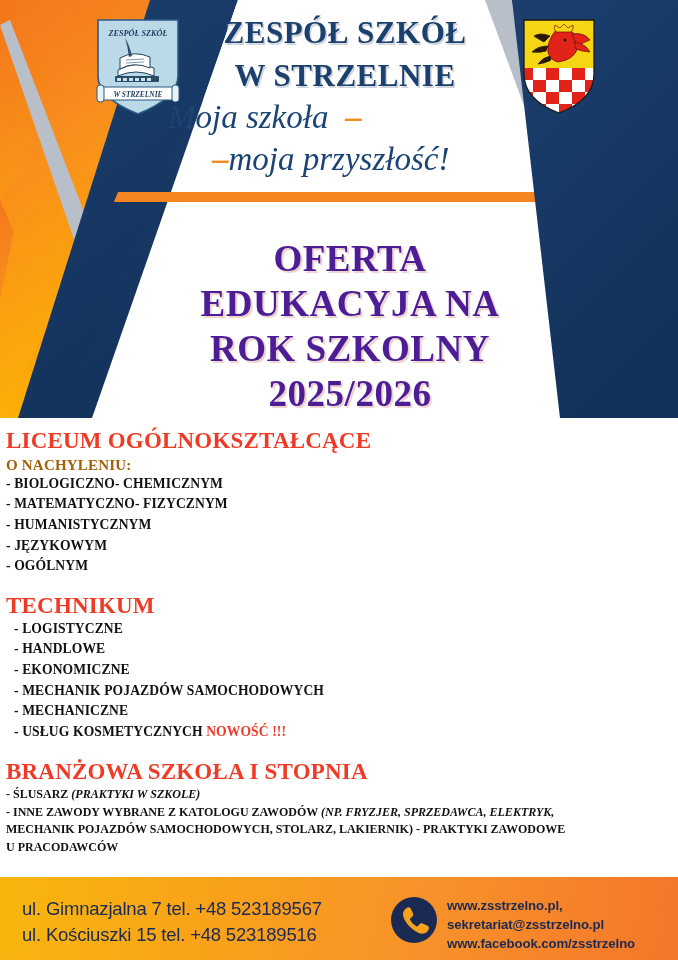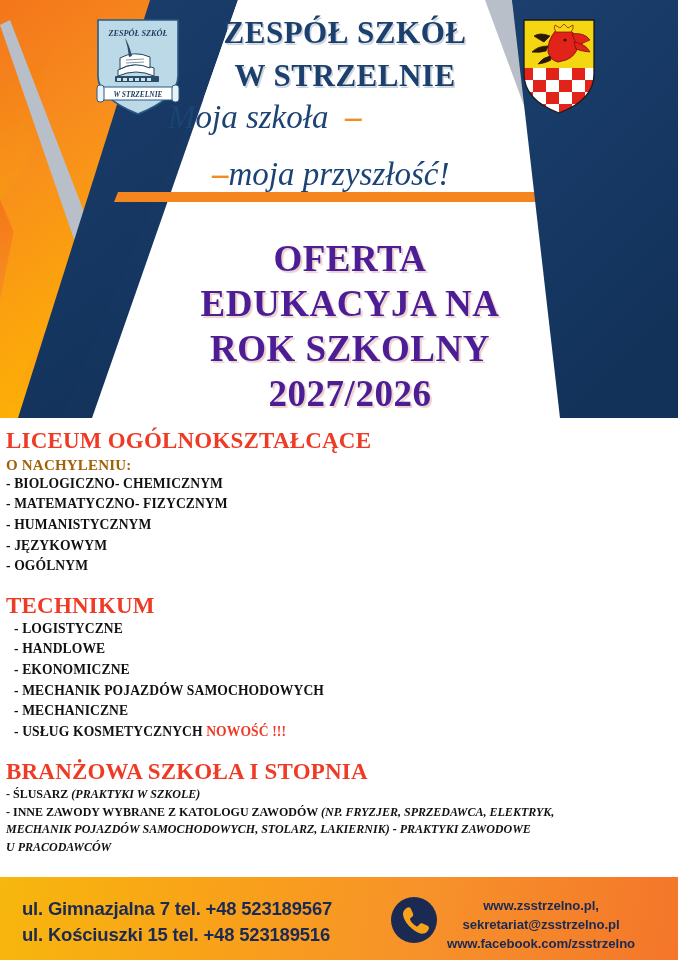--- a/index.html
+++ b/index.html
@@ -33,21 +33,21 @@
     letter-spacing:0.5px; line-height:1.38;
     text-shadow:1.5px 1.5px 0 rgba(200,205,215,0.85);
   }
 
   .motto {
     position:absolute; left:150px; top:96px; width:400px;
     z-index:3; color:#1b4474;
     font-style:italic; font-size:33px; line-height:1.28;
   }
   .motto .m1 { display:block; padding-left:18px; }
-  .motto .m2 { display:block; padding-left:62px;margin-top:15px; }
+  .motto .m2 { display:block; padding-left:62px; }
   .dash { color:#f28b20; font-style:normal; font-weight:bold; }
 
   
   .main-title {
     position:absolute; left:150px; top:236px; width:400px;
     text-align:center; z-index:3;
     color:#4c1d95; font-weight:bold; font-size:37px;
     line-height:1.22; letter-spacing:0.5px;
     text-shadow:2px 2px 1px rgba(210,150,140,0.45);
   }
@@ -70,43 +70,43 @@
   }
   ul.indent li { padding-left:8px; }
   .new-badge { color:#ef3b26; font-weight:bold; }
 
   .branza-lines { margin-top:2px; }
   .branza-lines p {
     font-size:12px; color:#111; line-height:1.45;
     font-weight:bold;
   }
   .branza-lines p .it { font-style:italic; font-weight:bold; }
-  .branza-lines p.cont { font-weight:bold; font-style:italic; }
+  .branza-lines p.cont { font-weight:bold; }
 
   
   .footer {
     position:absolute; left:0; top:877px; width:678px; height:83px;
     background:linear-gradient(100deg,#f7b70d 0%,#f9a318 30%,#f7922a 62%,#f4762a 100%);
     z-index:5;
     font-family:"Liberation Sans", sans-serif;
   }
   .footer-inner { position:relative; width:100%; height:100%; }
   .addr {
     position:absolute; left:22px; top:19px;
-    color:#1b2a52; font-weight:bold; font-size:18.5px;
+    color:#1b2a52; font-weight:normal; font-size:18.5px;
     line-height:1.42; letter-spacing:-0.2px;
   }
   .phone-icon {
     position:absolute; left:390px; top:19px;
     width:48px; height:48px;
   }
   .links {
     position:absolute; left:447px; top:19px;
     color:#1b2a52; font-weight:bold; font-size:13.2px;
-    line-height:1.45; letter-spacing:-0.1px;text-align:center;
+    line-height:1.45; letter-spacing:-0.1px;
   }
 </style>
 </head>
 <body>
 
 <svg id="deco" viewBox="0 0 678 960" preserveAspectRatio="none">
   <defs>
     <linearGradient id="orangeGrad" x1="0" y1="0" x2="0.25" y2="1">
       <stop offset="0%" stop-color="#f4761a"></stop>
       <stop offset="35%" stop-color="#f78b1e"></stop>
@@ -216,21 +216,21 @@
 
 <div class="motto">
   <span class="m1"><span>Moja szkoła</span>&nbsp; <span class="dash">–</span></span>
   <span class="m2"><span class="dash">–</span><span>moja przyszłość!</span></span>
 </div>
 
 <div class="main-title">
   <div>OFERTA</div>
   <div>EDUKACYJA NA</div>
   <div>ROK SZKOLNY</div>
-  <div>2027/2026</div>
+  <div>2025/2026</div>
 </div>
 
 <div class="content">
 
   <section>
     <h2 class="sec">LICEUM OGÓLNOKSZTAŁCĄCE</h2>
     <div class="sub">O NACHYLENIU:</div>
     <ul class="items">
       <li>- BIOLOGICZNO- CHEMICZNYM</li>
       <li>- MATEMATYCZNO- FIZYCZNYM</li>

